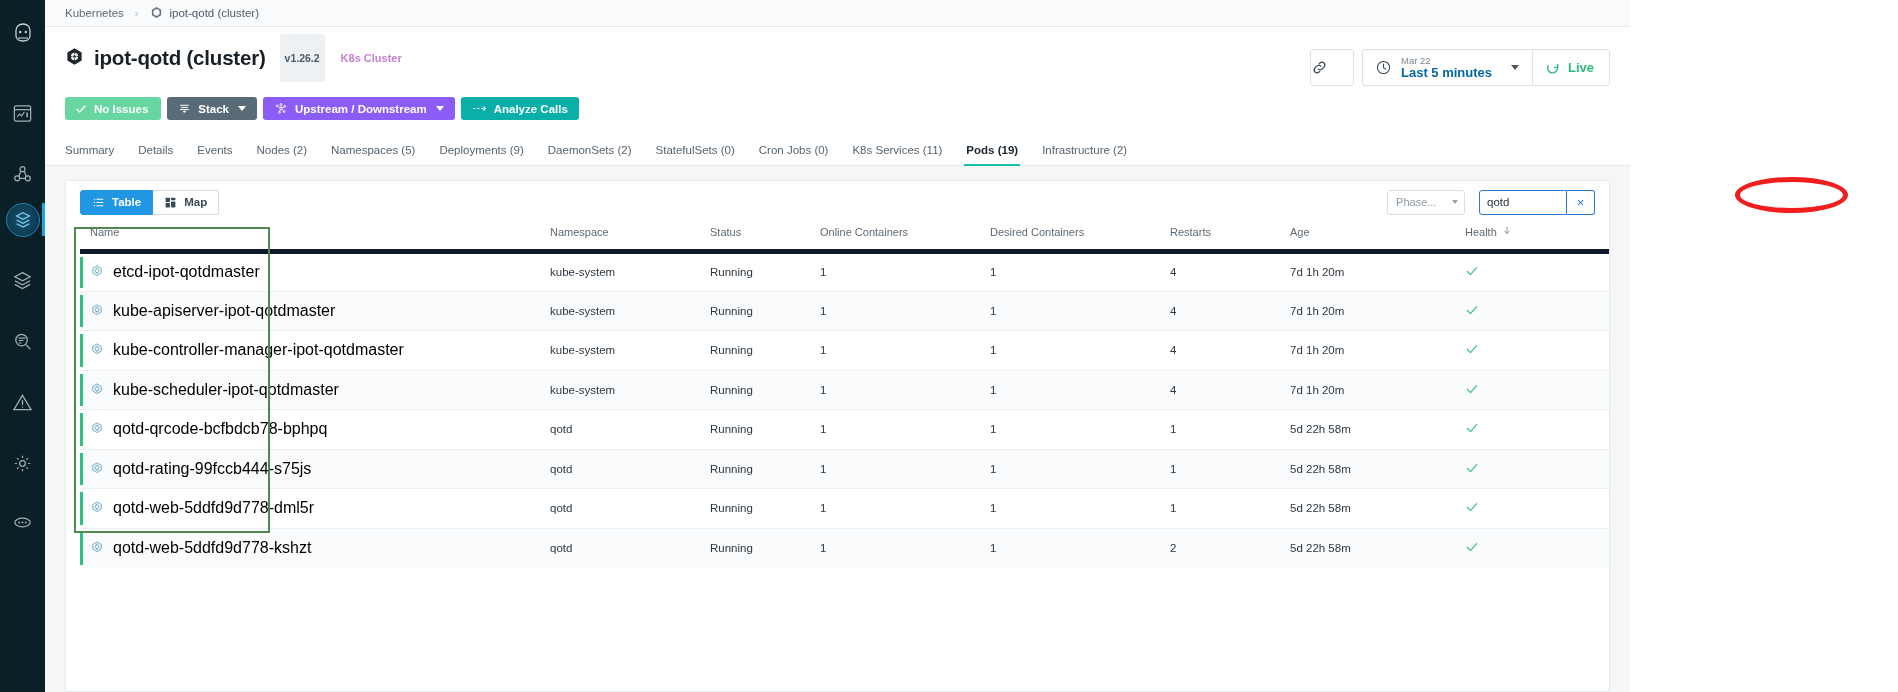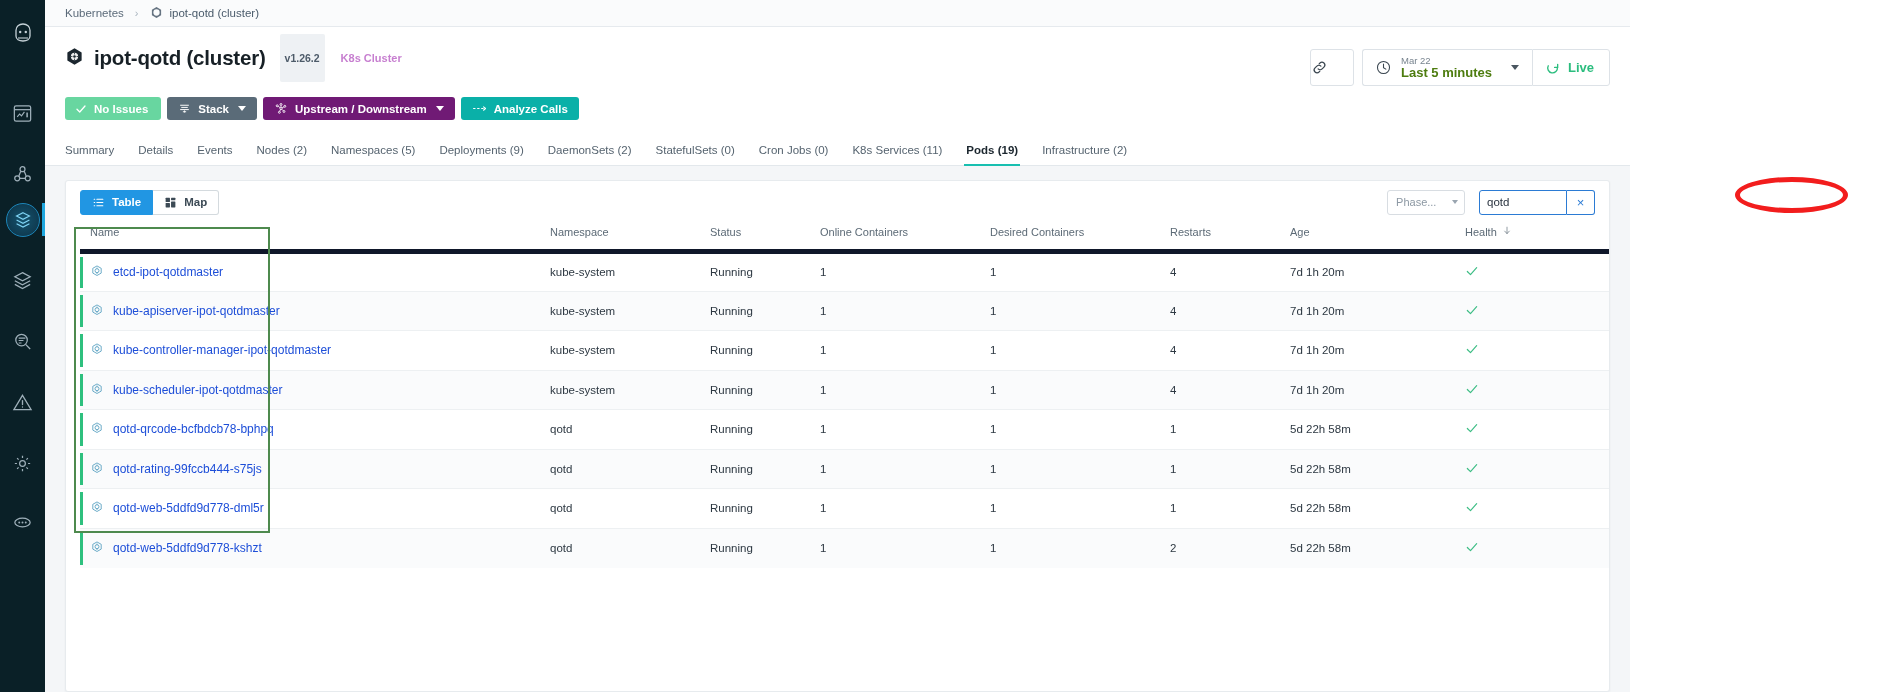--- a/index.html
+++ b/index.html
@@ -96,21 +96,21 @@
   .actions { display: flex; align-items: center; gap: 6px; margin-top: 24px; }
   .btn {
     height: 23px; display: inline-flex; align-items: center;
     gap: 7px; padding: 0 11px;
     border-radius: 3px; font-size: 11.5px; font-weight: bold;
     color: #fff; cursor: pointer; white-space: nowrap;
     border: none;
   }
   .btn.noissues { background: #68d6a0; padding: 0 13px 0 10px; }
   .btn.stack { background: #5a6b78; }
-  .btn.upstream { background: #701a75; }
+  .btn.upstream { background: #8b5cf6; }
   .btn.analyze { background: #0ab0a8; }
   .caret {
     width: 0; height: 0;
     border-left: 4px solid transparent;
     border-right: 4px solid transparent;
     border-top: 5px solid #fff;
     margin-left: 2px;
   }
 
   
@@ -124,21 +124,21 @@
     display: flex; align-items: center; 
     cursor: pointer;
   }
   .tb-link { width: 44px; border-radius: 3px; }
   .tb-time {
     margin-left: 8px; padding: 0 13px 0 12px;
     gap: 9px; border-radius: 3px 0 0 3px; border-right: none;
   }
   .tb-time-txt { display: flex; flex-direction: column; line-height: 1.05; }
   .tb-date { font-size: 9.5px; color: #78848f; }
-  .tb-range { font-size: 13px; color: #4d7c0f; font-weight: bold; }
+  .tb-range { font-size: 13px; color: #0369a1; font-weight: bold; }
   .caret-dark {
     width: 0; height: 0;
     border-left: 4px solid transparent;
     border-right: 4px solid transparent;
     border-top: 5px solid #4a5660;
     margin-left: 10px;
   }
   .tb-live {
     padding: 0 15px 0 12px; gap: 7px;
     border-radius: 0 3px 3px 0;
@@ -266,21 +266,21 @@
   .tbl-scroll { flex: 1 1 auto; overflow: hidden; padding: 0 14px; }
   .tbl tbody tr { height: 39.5px; }
   .tbl tbody tr:nth-child(even) { background: #fafbfc; }
   .tbl tbody tr:not(:last-child) td { border-bottom: 1px solid #edf0f2; }
   .tbl tbody td {
     font-size: 11.5px; color: #2d3842;
     vertical-align: middle;
   }
   .cell-name { display: flex; align-items: center; gap: 9px; padding-left: 10px; }
   .pod-link {
-    color: #1d4ed8; font-size: 12px; cursor: pointer;
+    color: #000000; font-size: 16px; cursor: pointer;
   }
   .hdr-sort { display: inline-flex; align-items: center; gap: 5px; }
   .gear-th { width: 40px; text-align: right !important; padding-right: 4px !important; }
   .health-check { color: #3cbd84; }
   
   .row-accent { position: relative; }
   .accent-bar {
     position: absolute; left: 0; top: 3px; bottom: 3px;
     width: 2.5px; background: #2ec07e;
   }

